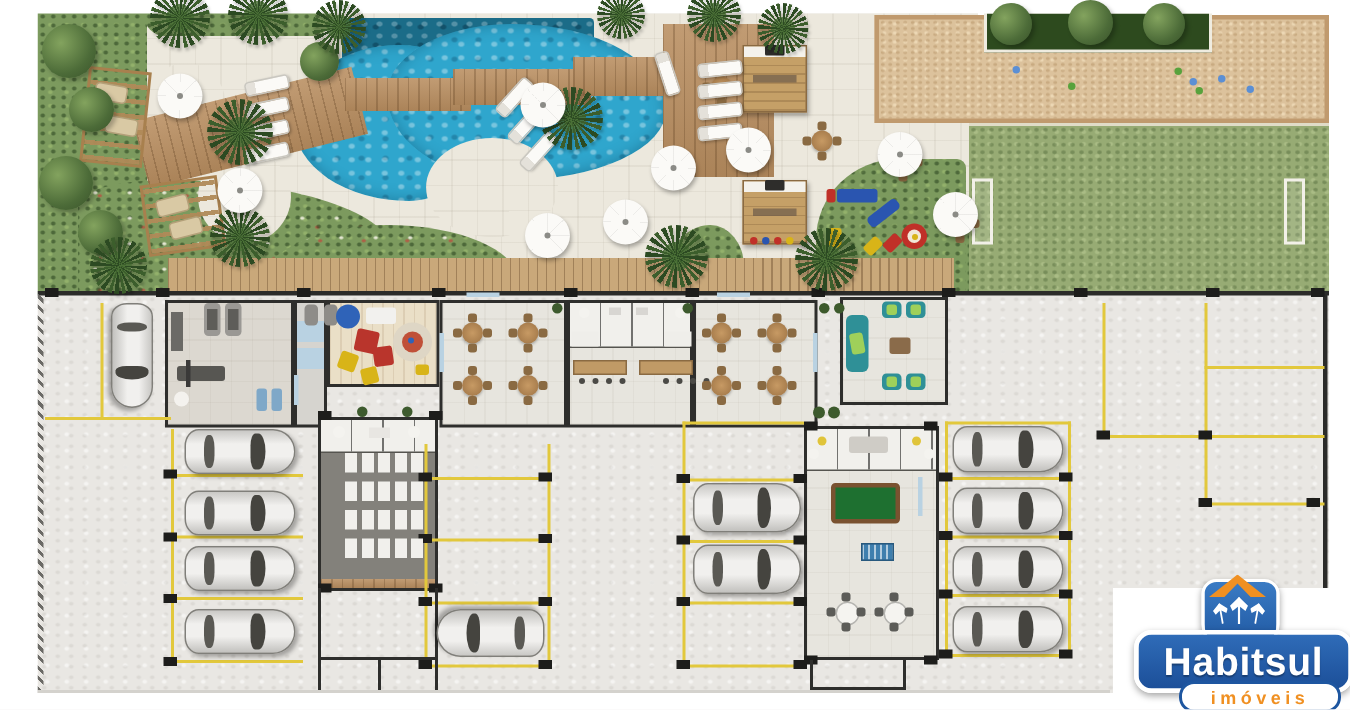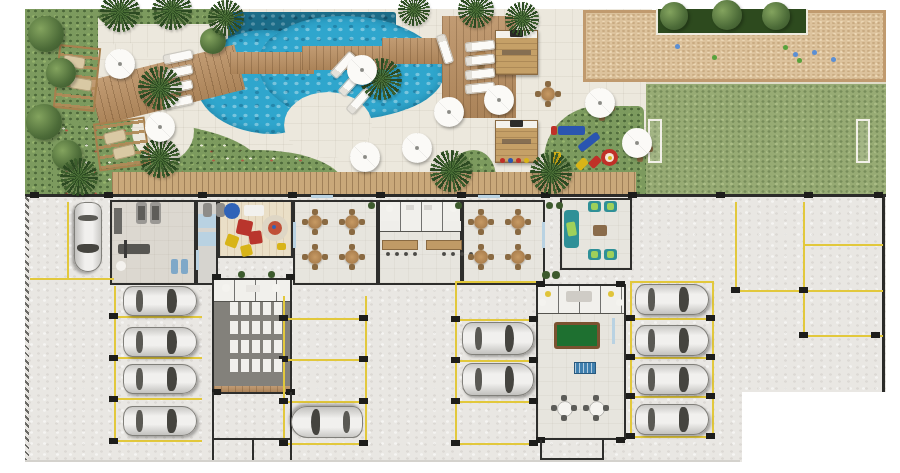--- a/index.html
+++ b/index.html
@@ -470,14 +470,28 @@
       <div class="sp umb" style="left: 145px; top: 112px;"></div>
       <div class="sp umb" style="left: 347px; top: 55px;"></div>
       <div class="sp umb" style="left: 434px; top: 97px;"></div>
       <div class="sp umb" style="left: 484px; top: 85px;"></div>
       <div class="sp umb" style="left: 402px; top: 133px;"></div>
       <div class="sp umb" style="left: 350px; top: 142px;"></div>
       <div class="sp umb" style="left: 585px; top: 88px;"></div>
       <div class="sp umb" style="left: 622px; top: 128px;"></div>
     </div>
 
+  <div class="logo">
+    <div class="logo-shield">
+      <div class="logo-roof"></div>
+      <div class="fig f1"></div>
+      <div class="fig f2"></div>
+      <div class="fig f3"></div>
+    </div>
+    <div class="logo-banner">
+      <span>Habitsul</span>
+    </div>
+    <div class="logo-tag">
+      <span>imóveis</span>
+    </div>
+  </div>
 
 </div>
 
 </body></html>

